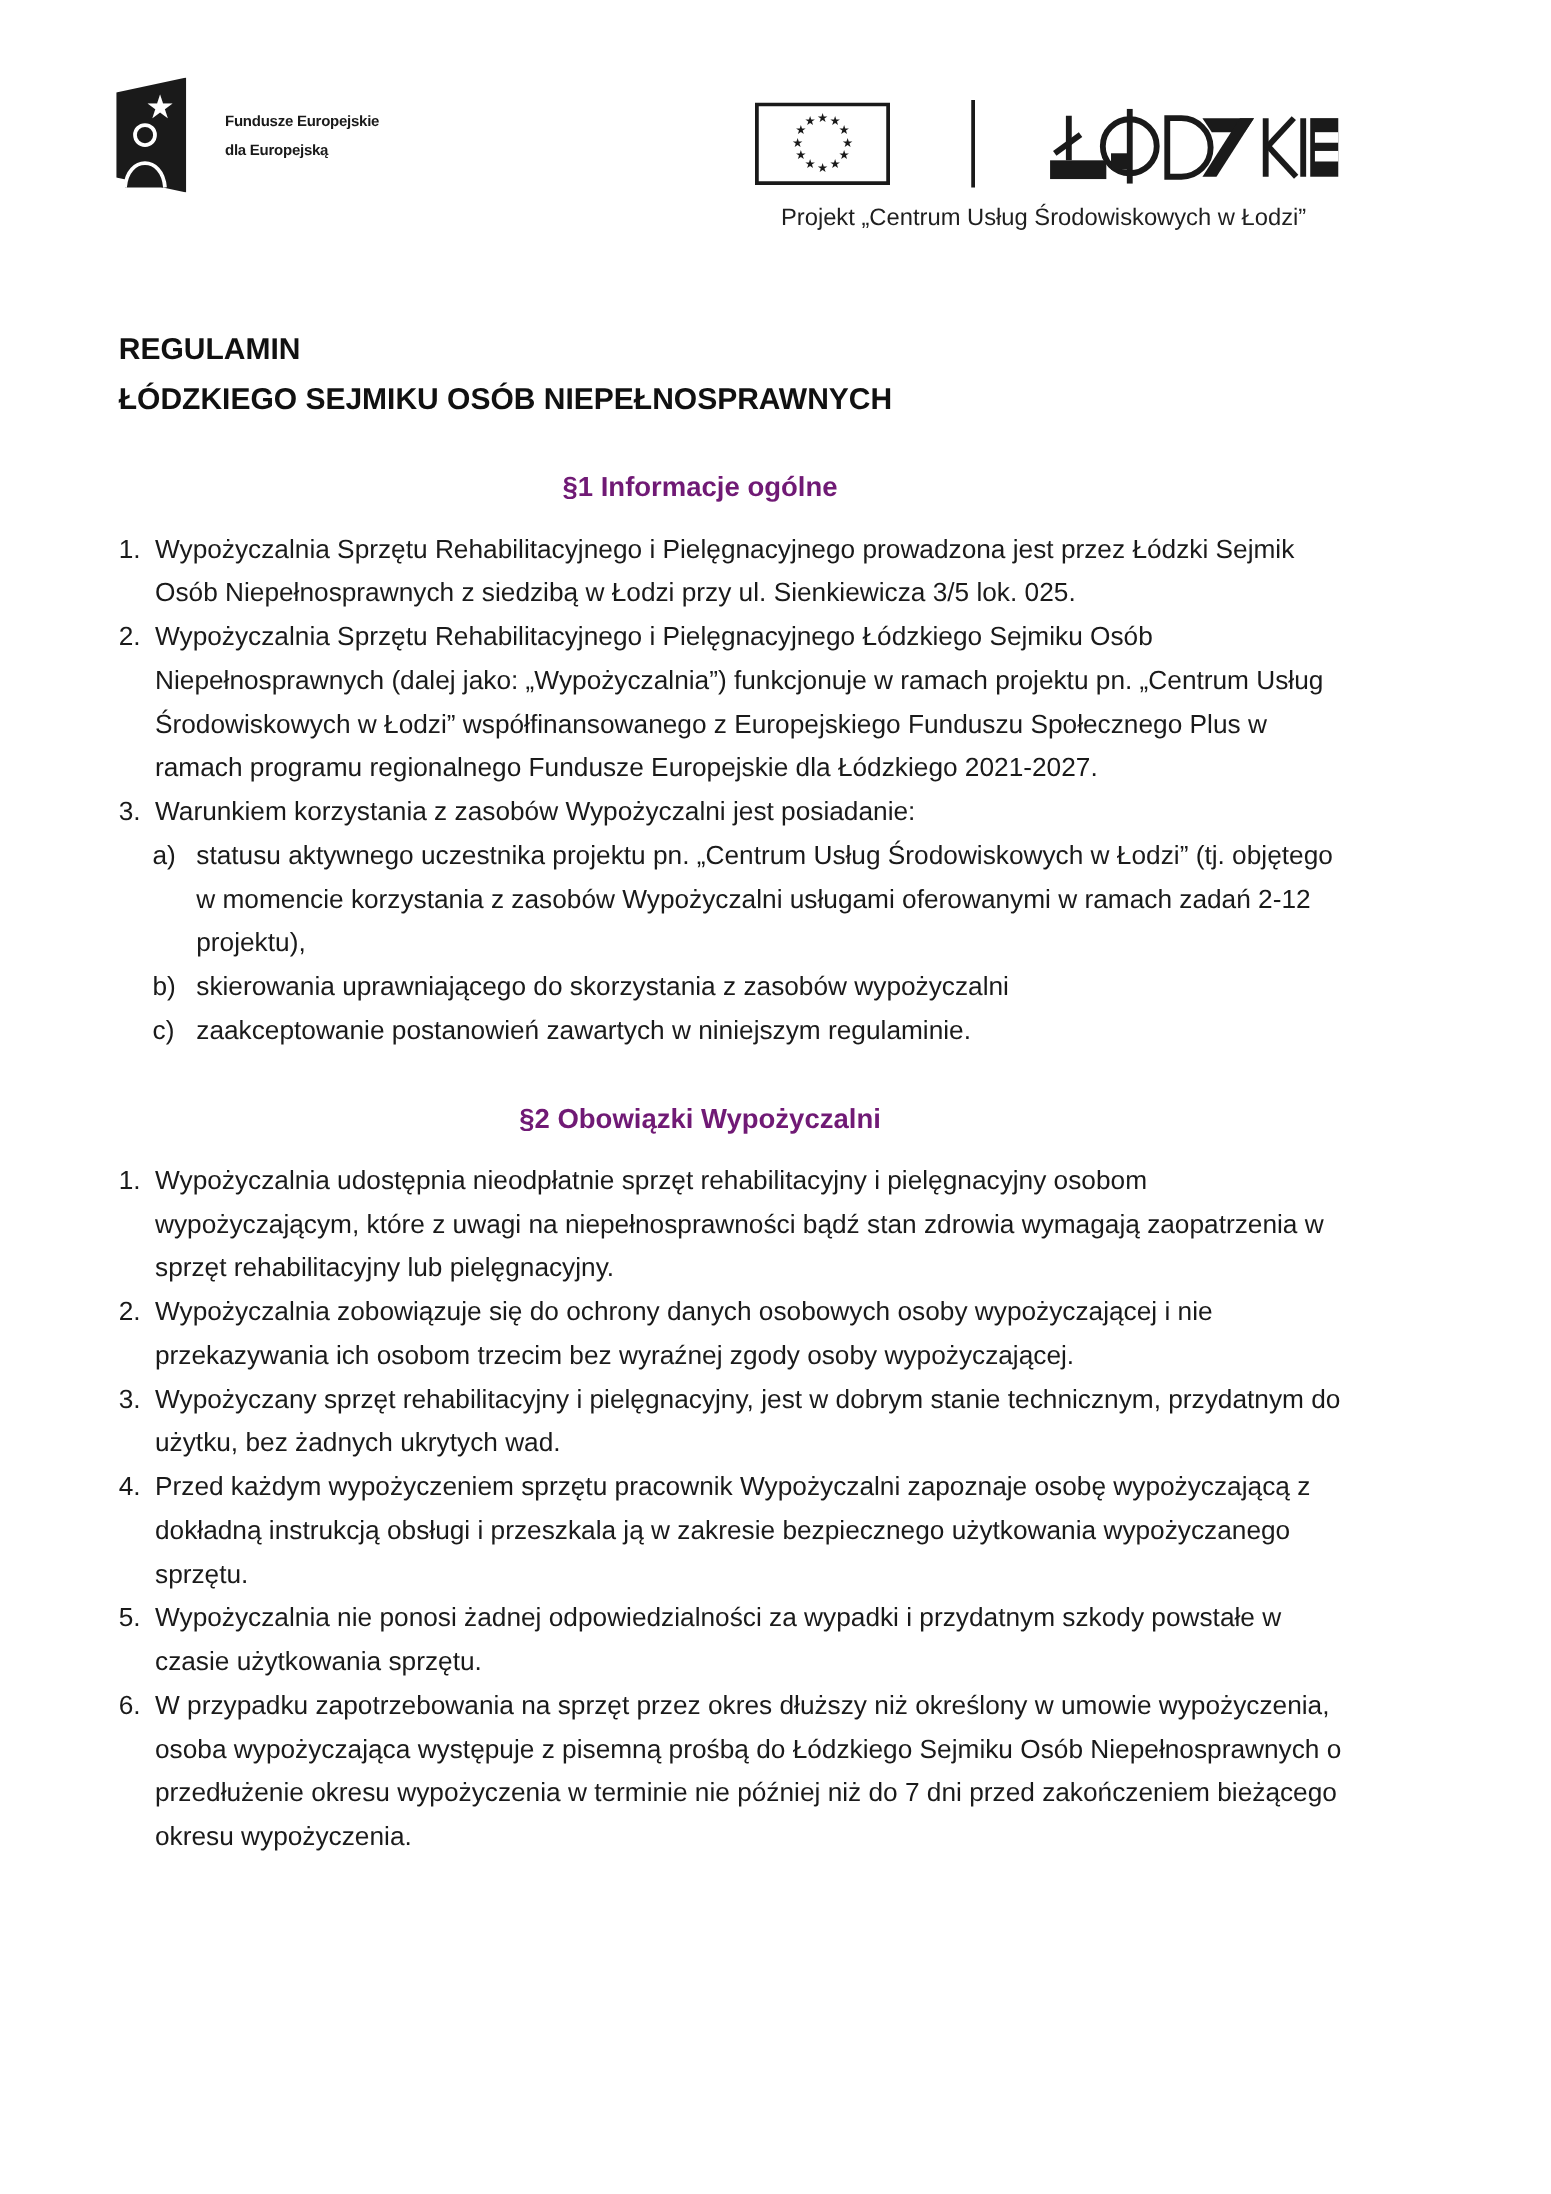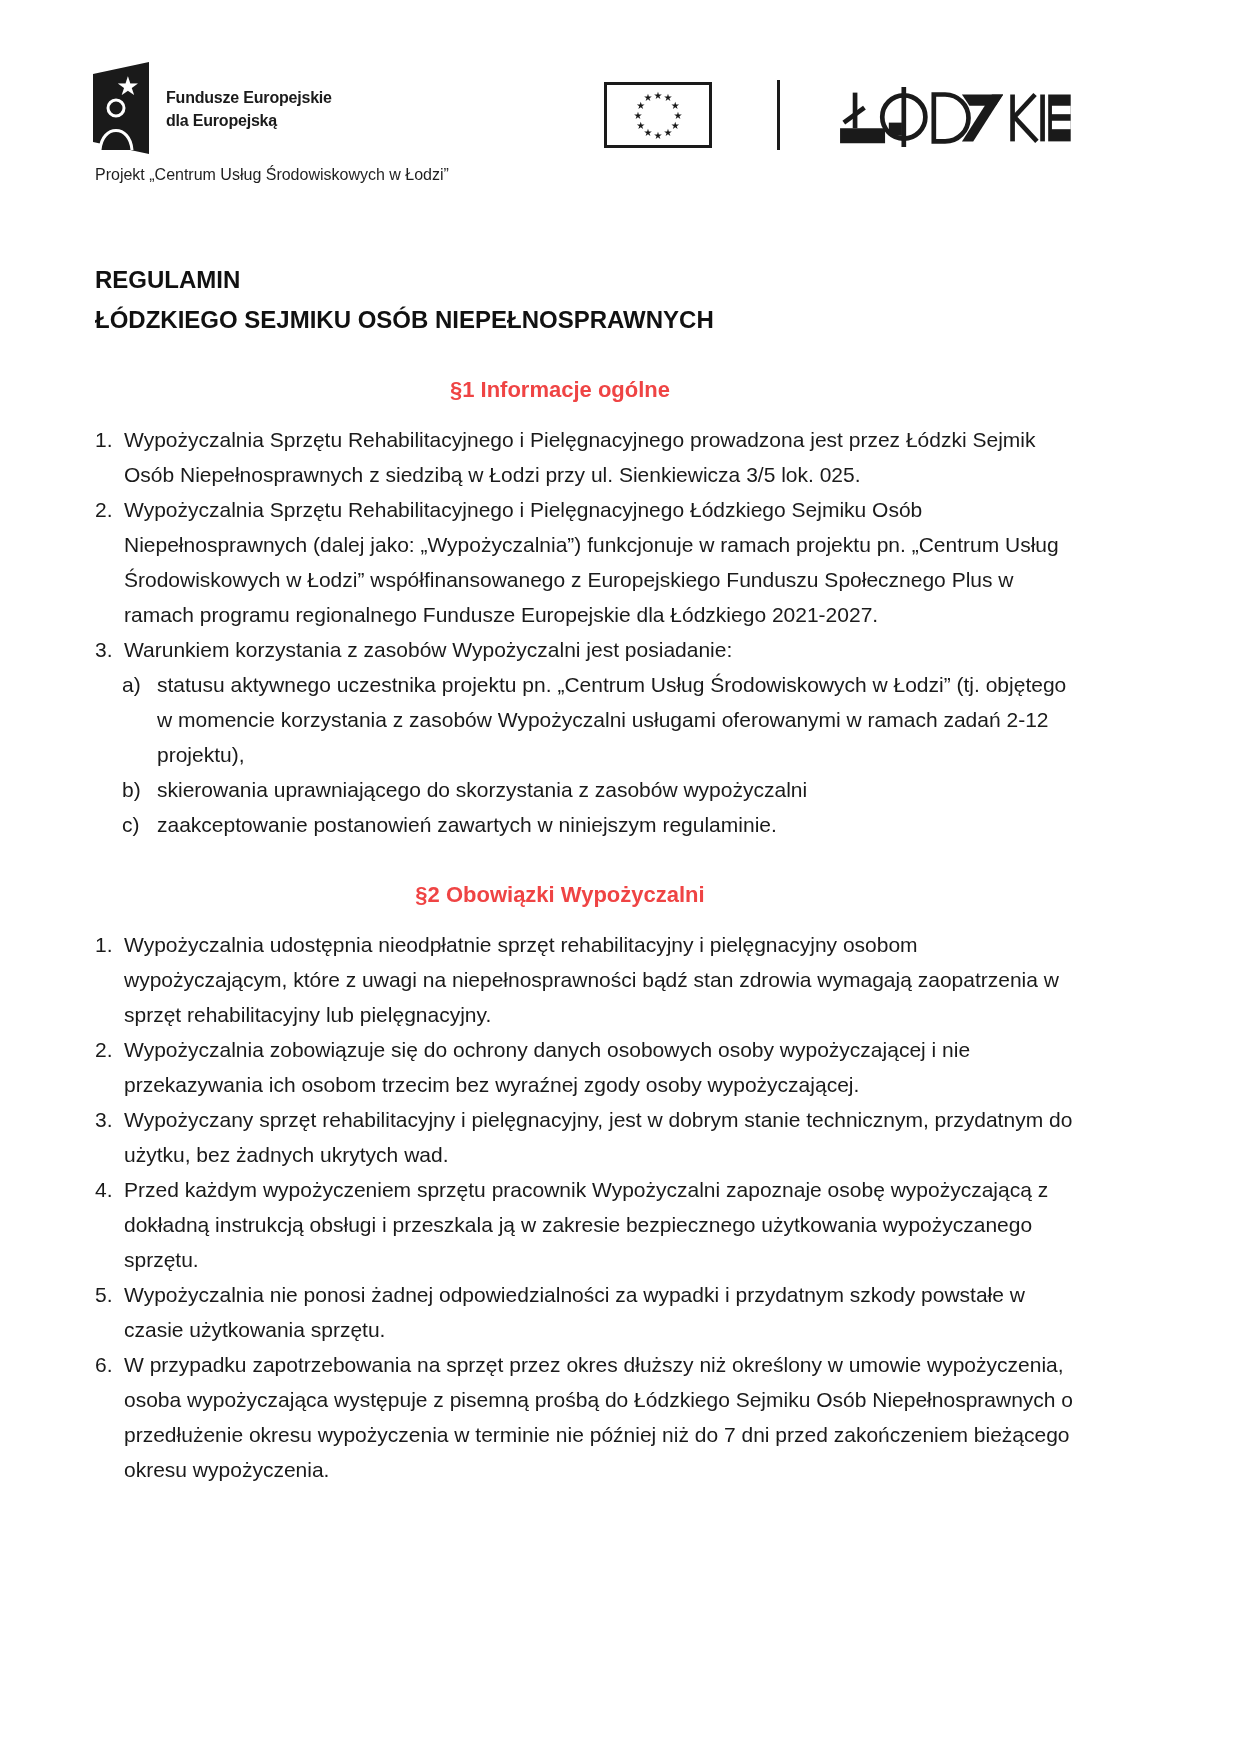--- a/index.html
+++ b/index.html
@@ -8,33 +8,33 @@
     width:1241px;height:1755px;
     margin:0 auto;
     background:#ffffff;
     font-family:"Liberation Sans",sans-serif;
     color:#1a1a1a;
     overflow:hidden;
   }
   
   .hdr-el{position:absolute;}
   .fundusze-logo{left:93px;top:62px;width:56px;height:92px;}
-  .fundusze-text{left:166px;top:86px;font-weight:bold;font-size:16px;line-height:23px;letter-spacing:-0.2px;}
+  .fundusze-text{left:180px;top:86px;font-weight:bold;font-size:12px;line-height:23px;letter-spacing:-0.2px;}
   .funding-text{left:340px;top:86px;width:210px;text-align:right;font-weight:bold;font-size:20px;line-height:23px;letter-spacing:-0.2px;}
   .eu-flag{left:604px;top:82px;width:108px;height:66px;}
   .hdr-divider{left:777px;top:80px;width:3px;height:70px;background:#1a1a1a;}
   .lodzkie-logo{left:836px;top:87px;width:235px;height:60px;}
   .project-line{
     left:95px;top:163px;width:950px;
-    text-align:left;font-size:16px;line-height:24px;color:#1f1f1f;
+    text-align:right;font-size:19px;line-height:24px;color:#1f1f1f;
   }
   
   .content{position:absolute;left:95px;top:250px;width:985px;font-size:21px;line-height:35px;}
   .doc-title{font-size:24px;font-weight:bold;line-height:40px;text-align:left;margin:10px 55px 0 0;color:#111;}
-  .sec-heading{font-size:22px;font-weight:bold;text-align:center;margin:35px 55px 17px 0;line-height:30px;color:#ef4444;}
+  .sec-heading{font-size:22px;font-weight:bold;text-align:center;margin:35px 55px 17px 0;line-height:30px;color:#701a75;}
   .sec-heading.second{margin-top:38px;}
   .olist{margin:0;padding:0;}
   .li{display:flex;align-items:flex-start;}
   .li .num{flex:0 0 29px;padding-left:0;}
   .li .txt{flex:1;padding-right:0;}
   .li.sub{margin-left:27px;}
   .li.sub .num{flex:0 0 35px;}
   .num,.txt{white-space:pre-wrap;}
 </style>
 </head>

